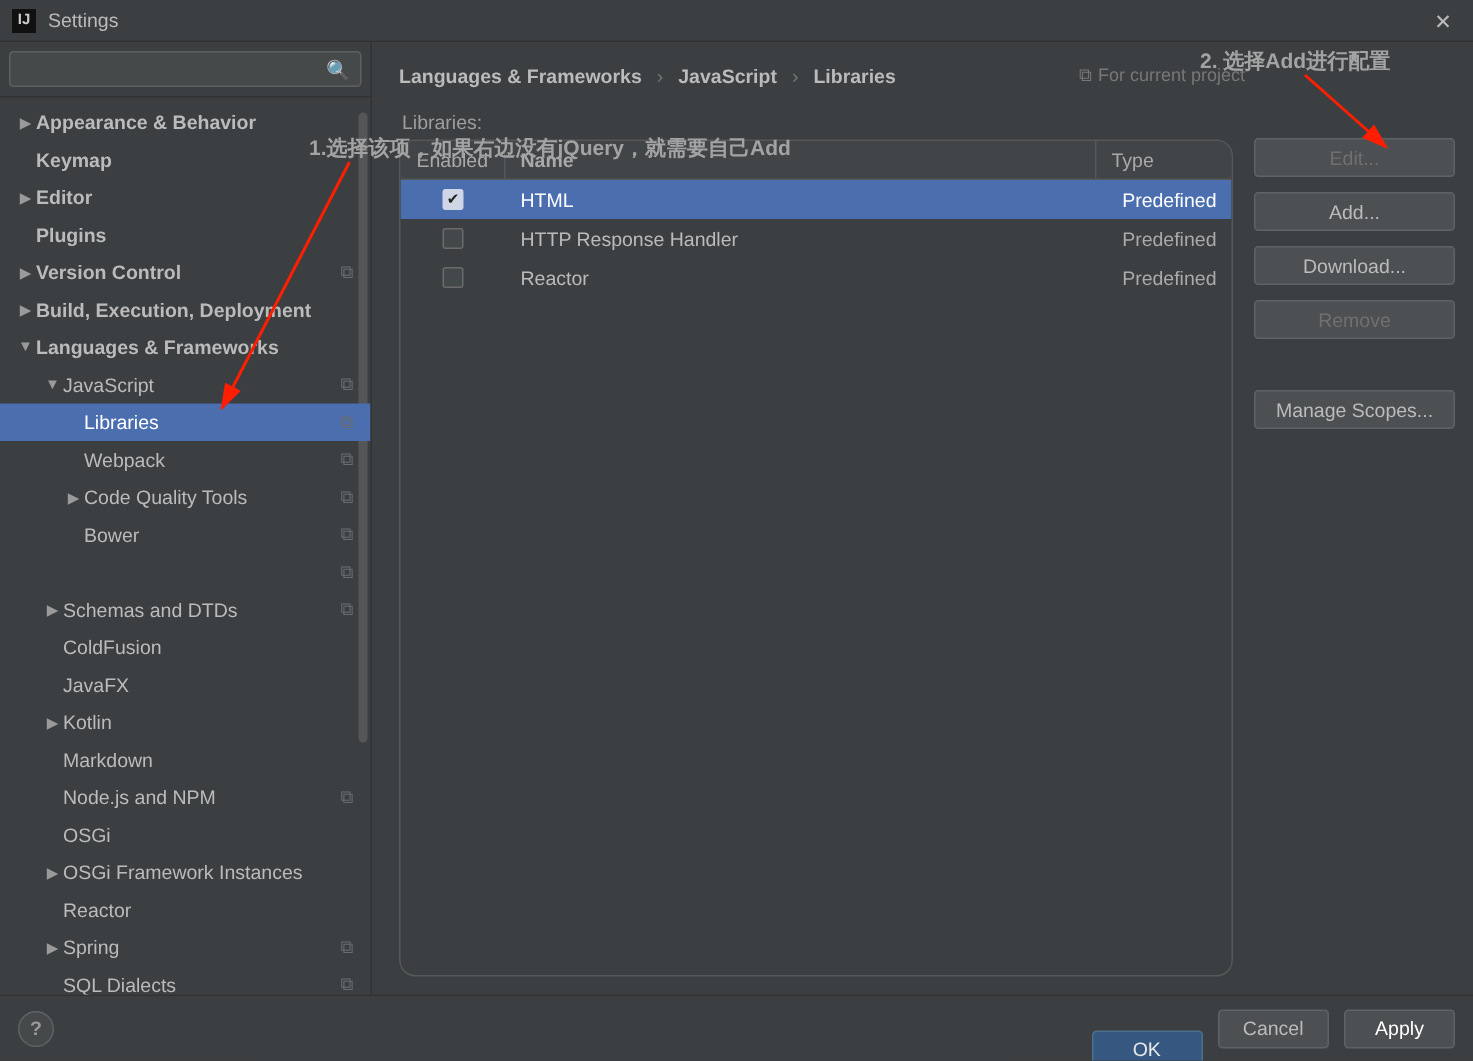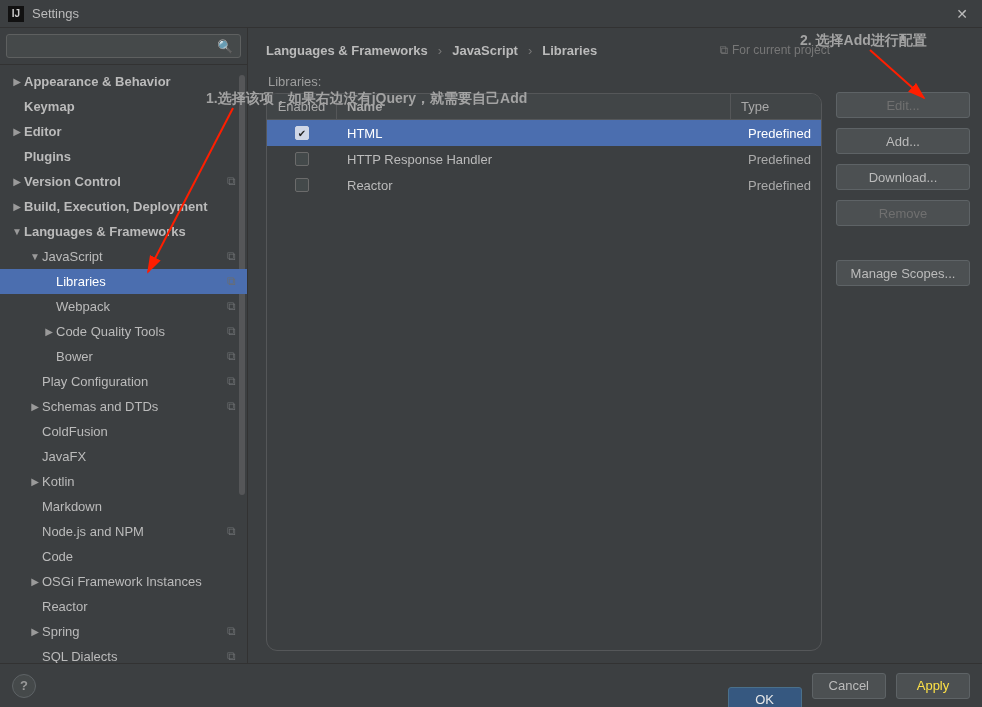--- a/index.html
+++ b/index.html
@@ -151,21 +151,21 @@
     color: #9a9a9a; font-weight: bold; background: #45494a;
   }
   .footer-spacer { flex: 1; }
   .fbtn {
     height: 26px; min-width: 74px; padding: 0 16px;
     background: #4c5052; border: 1px solid #5e6366;
     color: #bbbbbb; border-radius: 3px; cursor: pointer;
     display: inline-flex; align-items: center; justify-content: center;
   }
   .fbtn.primary { background: #365880; border-color: #4a708b; color: #e8e8e8; margin-top: 28px; }
-  .fbtn.disabled { color: #fde047; }
+  .fbtn.disabled { color: #ffffff; }
 
   
   .anno { position: absolute; color: #a3a3a3; font-weight: bold; font-size: 14px; pointer-events: none; }
   .anno-svg { position: absolute; left: 0; top: 0; pointer-events: none; }
 </style>
 </head>
 <body>
 
 <div class="titlebar">
   <span class="app-icon">IJ</span>
@@ -235,21 +235,20 @@
           <span class="label">Code Quality Tools</span>
           <span class="mod-icon">⧉</span>
         </div>
         <div class="node ind2 has-mod">
           <span class="arrow"></span>
           <span class="label">Bower</span>
           <span class="mod-icon">⧉</span>
         </div>
         <div class="node ind1 has-mod">
           <span class="arrow"></span>
-          <span class="label">Play Configuration</span>
           <span class="mod-icon">⧉</span>
         </div>
         <div class="node ind1 has-mod">
           <span class="arrow">▶</span>
           <span class="label">Schemas and DTDs</span>
           <span class="mod-icon">⧉</span>
         </div>
         <div class="node ind1">
           <span class="arrow"></span>
           <span class="label">ColdFusion</span>
@@ -266,21 +265,21 @@
           <span class="arrow"></span>
           <span class="label">Markdown</span>
         </div>
         <div class="node ind1 has-mod">
           <span class="arrow"></span>
           <span class="label">Node.js and NPM</span>
           <span class="mod-icon">⧉</span>
         </div>
         <div class="node ind1">
           <span class="arrow"></span>
-          <span class="label">Code</span>
+          <span class="label">OSGi</span>
         </div>
         <div class="node ind1">
           <span class="arrow">▶</span>
           <span class="label">OSGi Framework Instances</span>
         </div>
         <div class="node ind1">
           <span class="arrow"></span>
           <span class="label">Reactor</span>
         </div>
         <div class="node ind1 has-mod">

